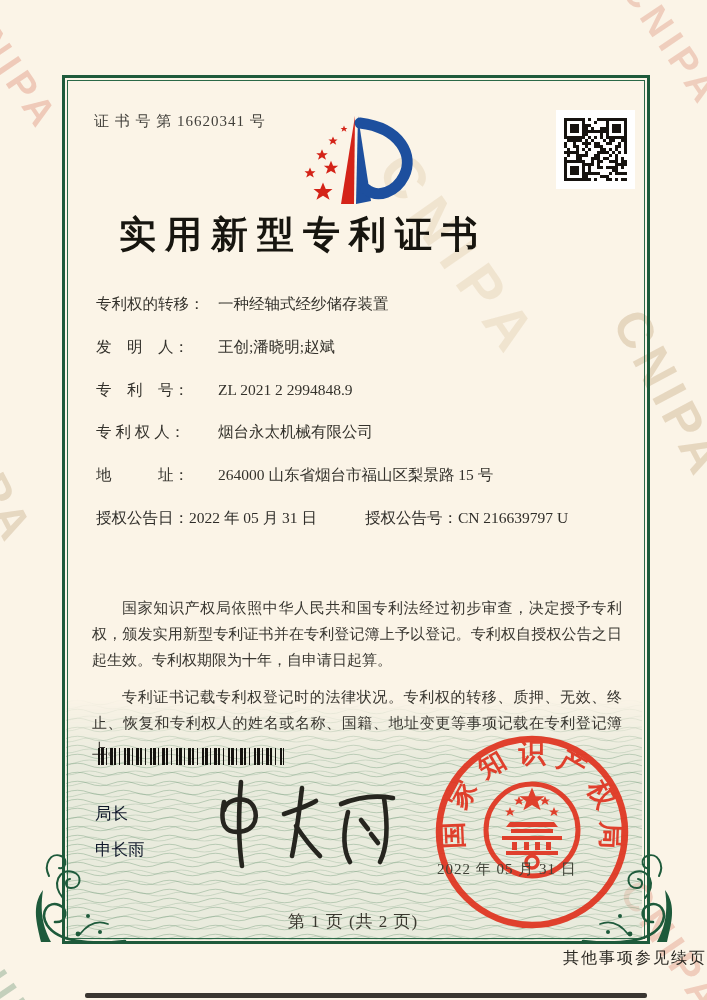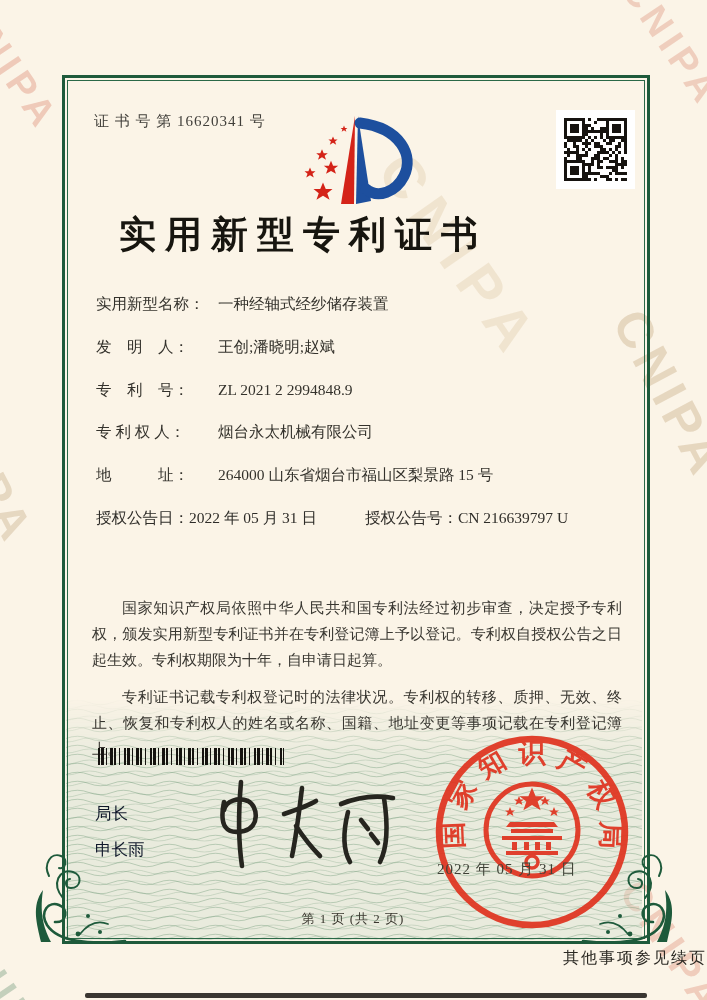--- a/index.html
+++ b/index.html
@@ -34,21 +34,21 @@
   #barcode{left:98px;top:748px;width:186px;height:17px;z-index:4;
     background:repeating-linear-gradient(90deg,#15130f 0 2px,transparent 2px 3px,
       #15130f 3px 6px,transparent 6px 8px,#15130f 8px 9px,transparent 9px 12px,
       #15130f 12px 15px,transparent 15px 16px,#15130f 16px 18px,transparent 18px 21px,
       #15130f 21px 22px,transparent 22px 26px);}
   #signer{left:95px;top:796px;z-index:4;font-size:16.5px;color:#0f172a;line-height:36px;}
   #signature{left:195px;top:768px;z-index:4;}
   
   #seal{left:432px;top:732px;z-index:5;opacity:.93;}
   #seal-date{left:437px;top:860px;z-index:6;font-size:15px;letter-spacing:1px;color:#3e4136;}
-  #page-number{left:62px;top:910px;width:582px;text-align:center;font-size:13px;
+  #page-number{left:62px;top:910px;width:582px;text-align:center;font-size:17px;
                color:#3a382f;z-index:4;letter-spacing:1px;}
   #continuation{left:0;top:948px;width:707px;text-align:right;font-size:16px;
                 color:#2b2923;z-index:4;letter-spacing:2px;}
   
   #qr-box{left:556px;top:110px;background:#fff;padding:8px;z-index:4;}
   #qr{display:grid;grid-template-columns:repeat(21,3px);grid-auto-rows:3px;}
   #qr i{display:block;}
   #qr i.d{background:#16130f;}
   
   .flourish{z-index:3;}
@@ -573,21 +573,21 @@
         <i class="l"></i>
         <i class="d"></i>
         <i class="d"></i>
       </div>
   </div>
 
   <div id="title" class="abs">实用新型专利证书</div>
 
   <div id="fields" class="abs">
     <div class="frow">
-      <span class="flabel">实用新型名称：</span>
+      <span class="flabel">专利权的转移：</span>
       <span class="fvalue">一种经轴式经纱储存装置</span>
     </div>
     <div class="frow">
       <span class="flabel">发　明　人：</span>
       <span class="fvalue">王创;潘晓明;赵斌</span>
     </div>
     <div class="frow">
       <span class="flabel">专　利　号：</span>
       <span class="fvalue">ZL 2021 2 2994848.9</span>
     </div>

